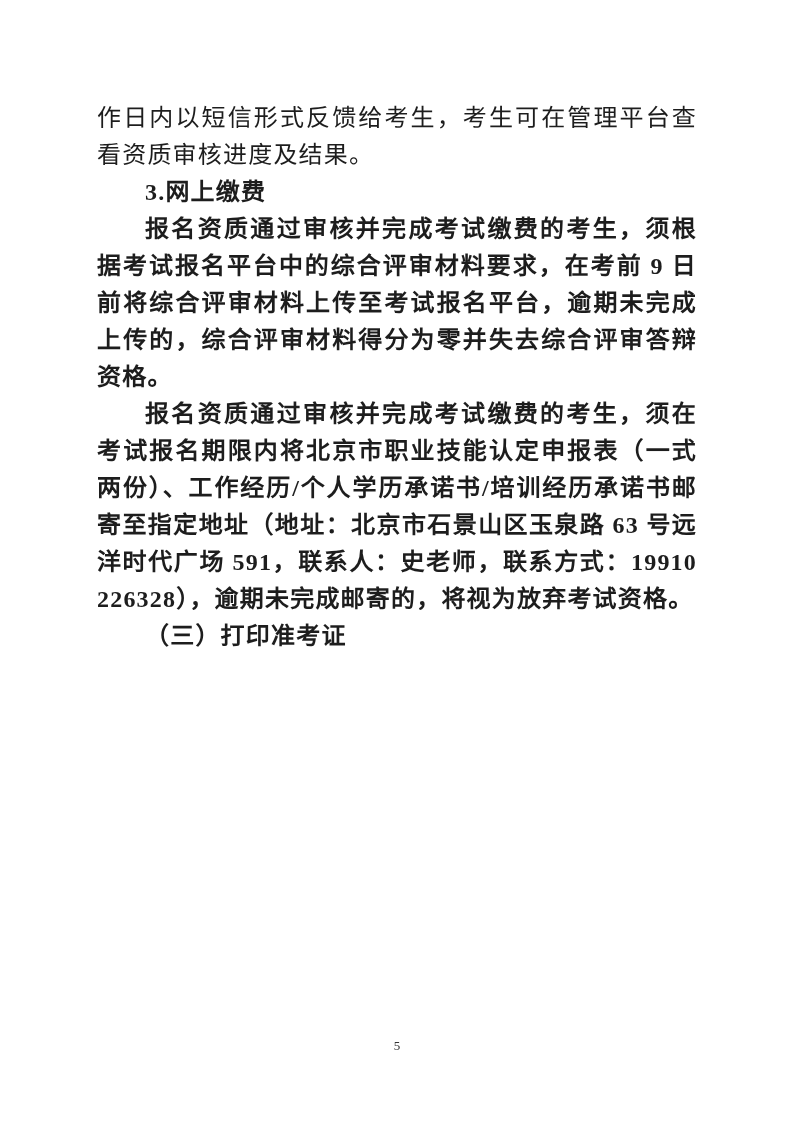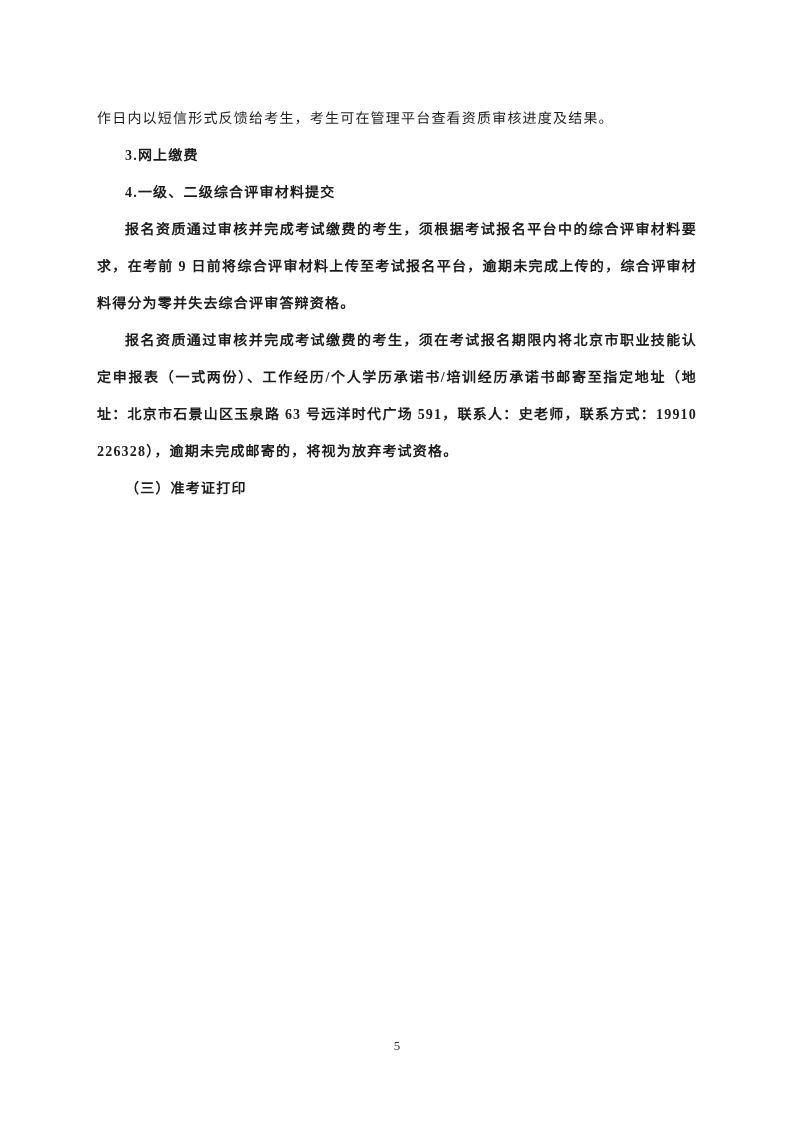--- a/index.html
+++ b/index.html
@@ -16,21 +16,21 @@
     font-family: "Liberation Serif", "DejaVu Serif", serif;
   }
   .content {
     position: absolute;
     left: 97px;
     top: 100px;
     width: 600px;
   }
   .para {
     margin: 0;
-    font-size: 14px;
+    font-size: 24px;
     line-height: 37px;
     letter-spacing: 1.2px;
     color: #1d1d1d;
     text-align: justify;
     text-justify: inter-ideograph;
     word-break: break-all;
   }
   .indent {
     text-indent: 2em;
     font-weight: bold;
@@ -48,21 +48,20 @@
     font-family: "Liberation Serif", "DejaVu Serif", serif;
   }
 </style>
 </head>
 <body>
 
 <div class="page">
   <main class="content">
     <p class="para">作日内以短信形式反馈给考生，考生可在管理平台查看资质审核进度及结果。</p>
     <p class="para indent">3.网上缴费</p>
-    <p class="para indent">4.一级、二级综合评审材料提交</p>
     <p class="para indent">报名资质通过审核并完成考试缴费的考生，须根据考试报名平台中的综合评审材料要求，在考前 9 日前将综合评审材料上传至考试报名平台，逾期未完成上传的，综合评审材料得分为零并失去综合评审答辩资格。</p>
     <p class="para indent">报名资质通过审核并完成考试缴费的考生，须在考试报名期限内将北京市职业技能认定申报表（一式两份）、工作经历/个人学历承诺书/培训经历承诺书邮寄至指定地址（地址：北京市石景山区玉泉路 63 号远洋时代广场 591，联系人：史老师，联系方式：19910226328），逾期未完成邮寄的，将视为放弃考试资格。</p>
-    <p class="para indent">（三）准考证打印</p>
+    <p class="para indent">（三）打印准考证</p>
   </main>
   <footer class="footer">
     <span class="page-number">5</span>
   </footer>
 </div>
 
 </body></html>

